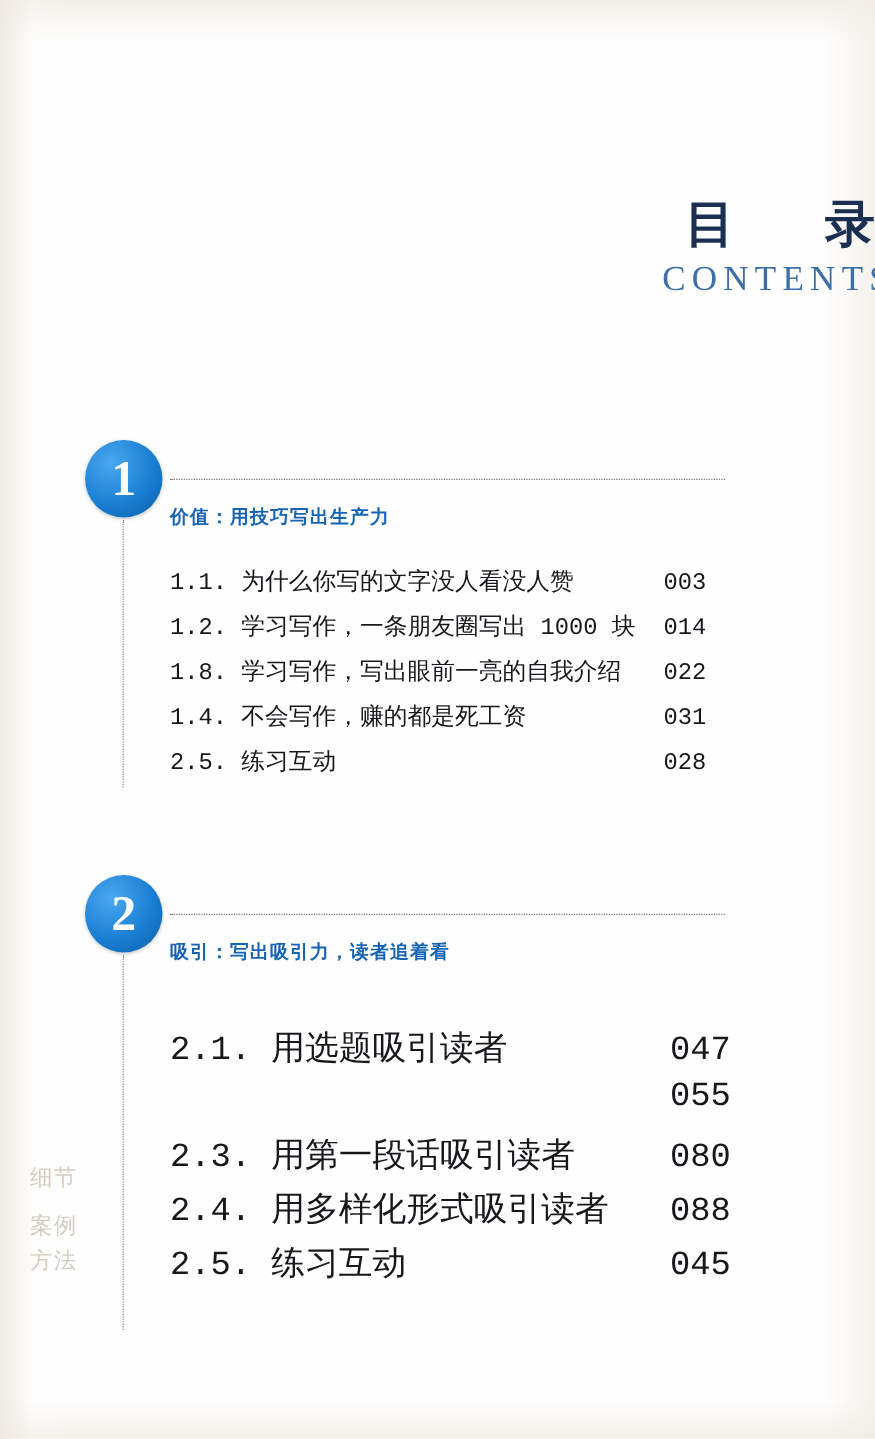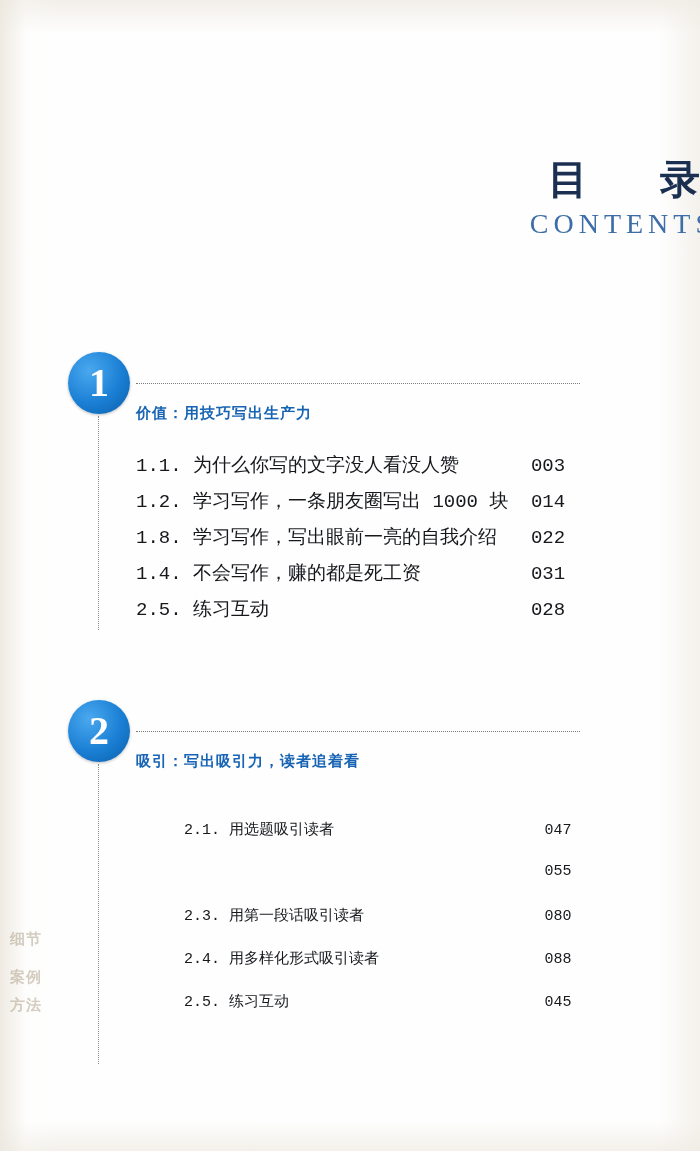--- a/index.html
+++ b/index.html
@@ -122,48 +122,46 @@
     align-items: baseline;
     font-family: Liberation Mono, monospace;
     color: #16181c;
     white-space: nowrap;
   }
   #chapter-1 .entry {
     font-size: 19px;
     height: 36px;
   }
   #chapter-2 .entry {
-    font-size: 15px;
+    font-size: 27px;
     height: 43px;
-    margin-left: 48px;
   }
   .entry-label {
     flex: 0 0 auto;
   }
   .entry-spacer {
     flex: 1 1 auto;
   }
   .entry-page {
     flex: 0 0 auto;
     text-align: center;
   }
   #chapter-1 .entries { width: 432px; }
   #chapter-2 .entries { width: 444px; }
   #chapter-1 .entry-page { width: 40px; }
   #chapter-2 .entry-page { width: 44px; }
 
   
   .ghost {
     position: absolute;
-    left: 10px;
+    left: 24px;
     color: rgba(176,164,140,0.55);
-    font-size: 15px;
+    font-size: 18px;
     font-family: "Liberation Serif", "DejaVu Serif", serif;
     letter-spacing: 1px;
-    font-weight: bold;
   }
   #ghost-1 { top: 930px; }
   #ghost-2 { top: 968px; }
   #ghost-3 { top: 996px; }
 </style>
 </head>
 <body>
 
 <div class="page"></div>
 

